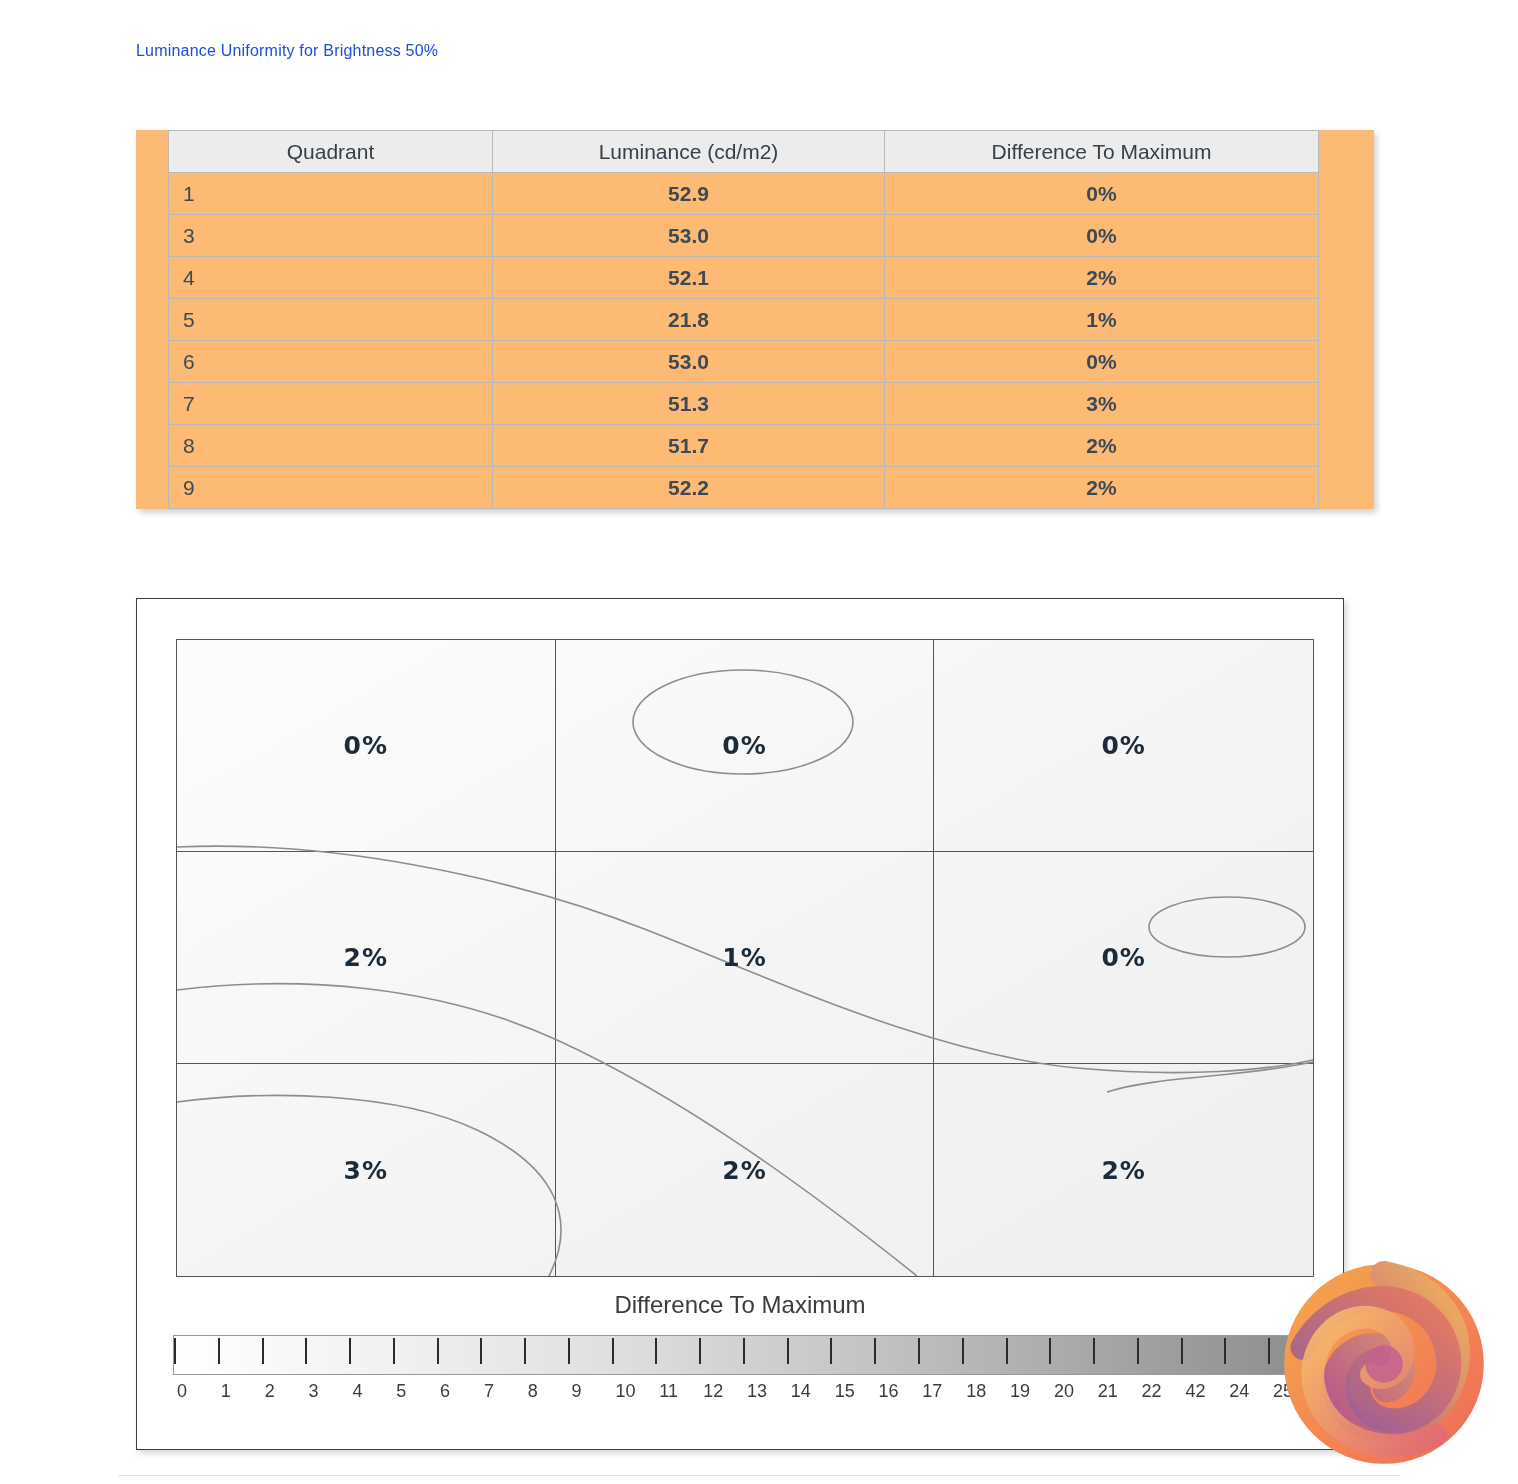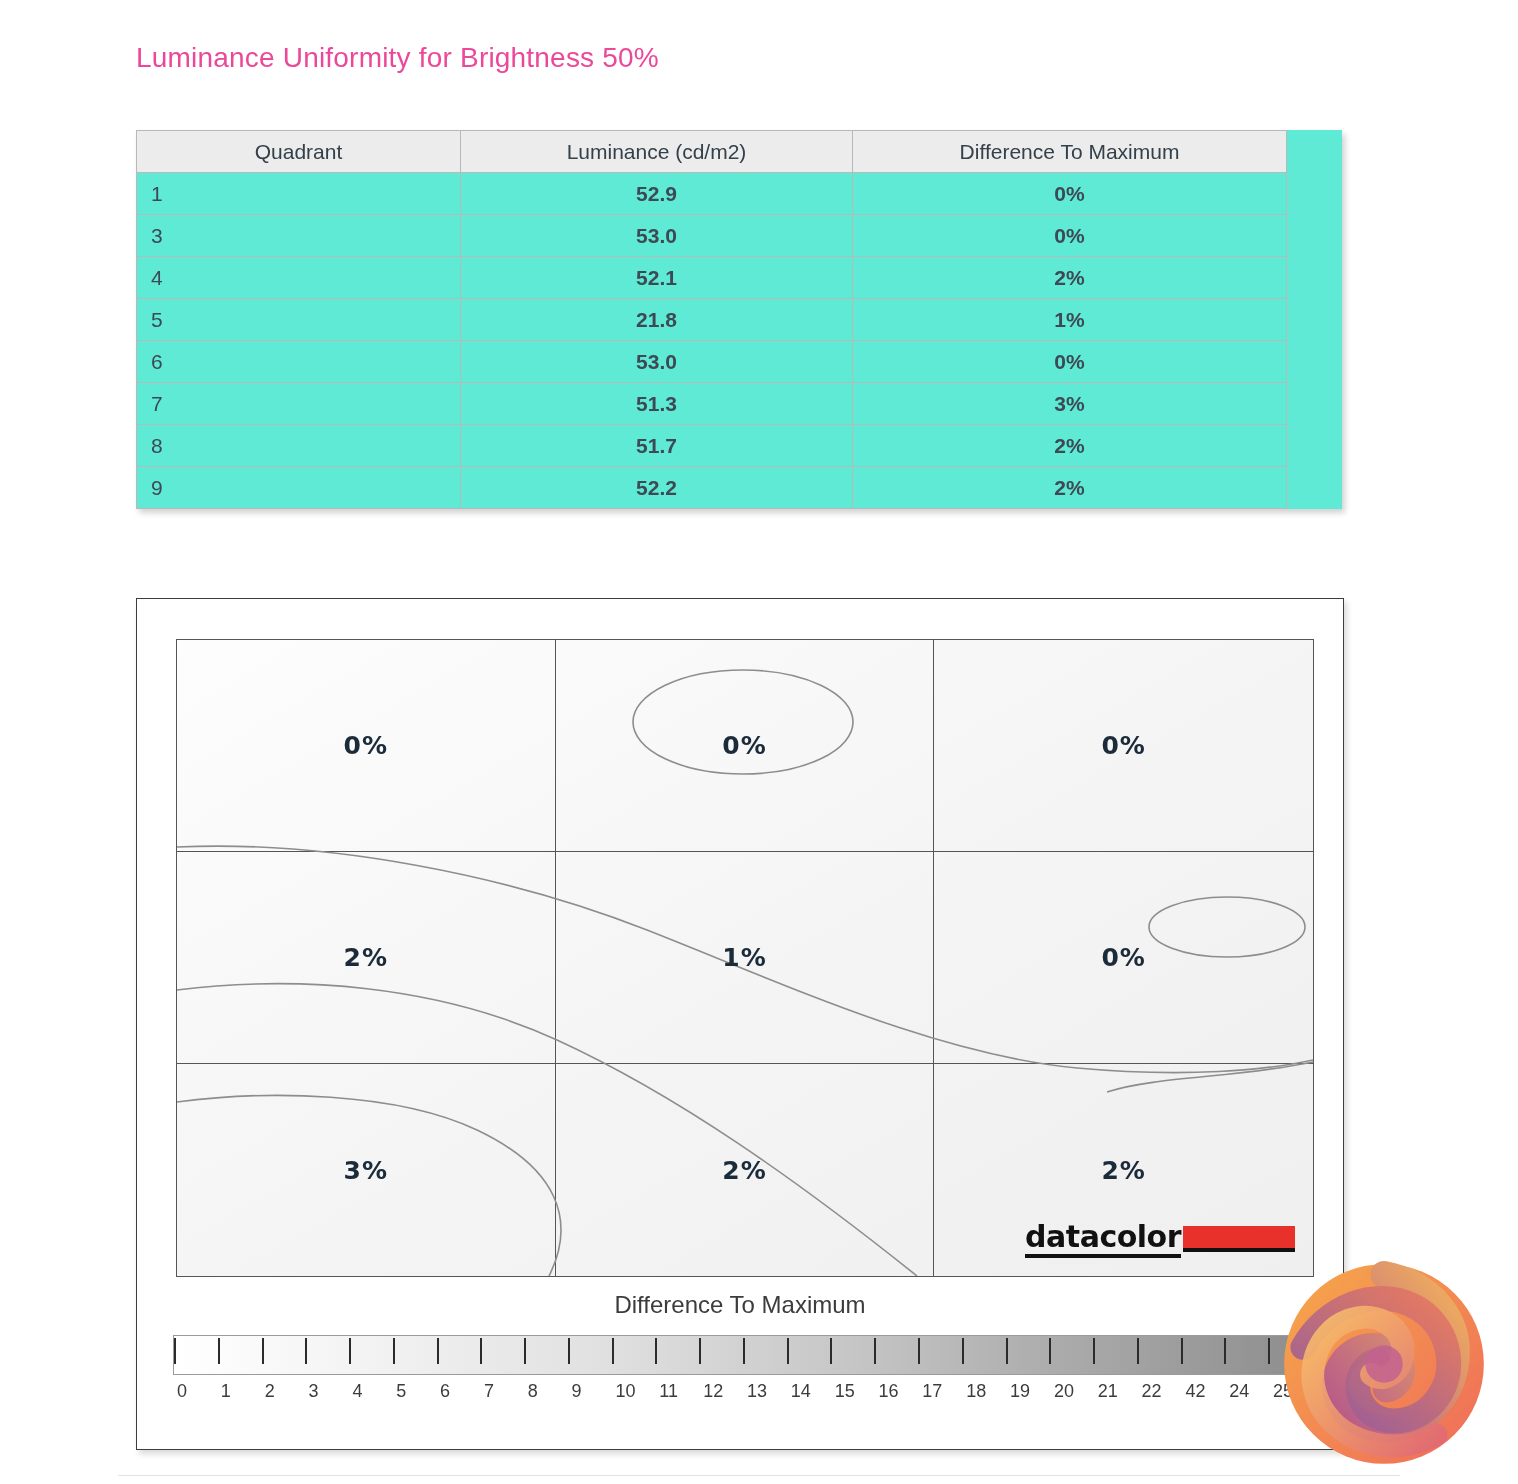--- a/index.html
+++ b/index.html
@@ -14,33 +14,34 @@
     font-family: "Liberation Sans", sans-serif;
     color: #3b3b3b;
     overflow: hidden;
   }
 
   
   .page-title {
     position: absolute;
     left: 136px;
     top: 42px;
-    font-size: 28px;
-    color: #ec4899;
+    font-size: 16px;
+    color: #1d4ed8;
     letter-spacing: 0.2px;
   }
 
   
   .table-wrap {
     position: absolute;
     left: 136px;
     top: 130px;
     width: 1206px;
-    background: #5eead4;
+    background: #fdba74;
     box-shadow: 3px 4px 6px rgba(0,0,0,0.18);
+    padding-left: 32px;
   }
   table.lum-table {
     border-collapse: collapse;
     width: 1150px;
     table-layout: fixed;
   }
   table.lum-table th,
   table.lum-table td {
     border: 1px solid #b9b9b9;
     height: 39px;
@@ -316,24 +317,20 @@
 
     <svg class="contour-svg" viewBox="0 0 1136 636">
       <ellipse cx="566" cy="82" rx="110" ry="52"></ellipse>
       <ellipse cx="1050" cy="287" rx="78" ry="30"></ellipse>
       <path d="M0,207 C150,200 330,235 470,290 C610,345 760,415 900,428 C1010,438 1090,430 1136,420"></path>
       <path d="M0,350 C120,335 260,345 380,400 C500,455 620,540 740,636"></path>
       <path d="M0,462 C90,450 220,452 300,490 C380,528 400,580 372,636"></path>
       <path d="M1136,422 C1060,438 980,436 930,452"></path>
     </svg>
 
-    <div class="datacolor">
-      <span class="word">datacolor</span>
-      <span class="bar"></span>
-    </div>
   </div>
 
   <div class="legend-title">Difference To Maximum</div>
 
   <div class="legend-wrap">
     <div class="legend-bar">
       <span class="legend-tick"></span>
       <span class="legend-tick"></span>
       <span class="legend-tick"></span>
       <span class="legend-tick"></span>

